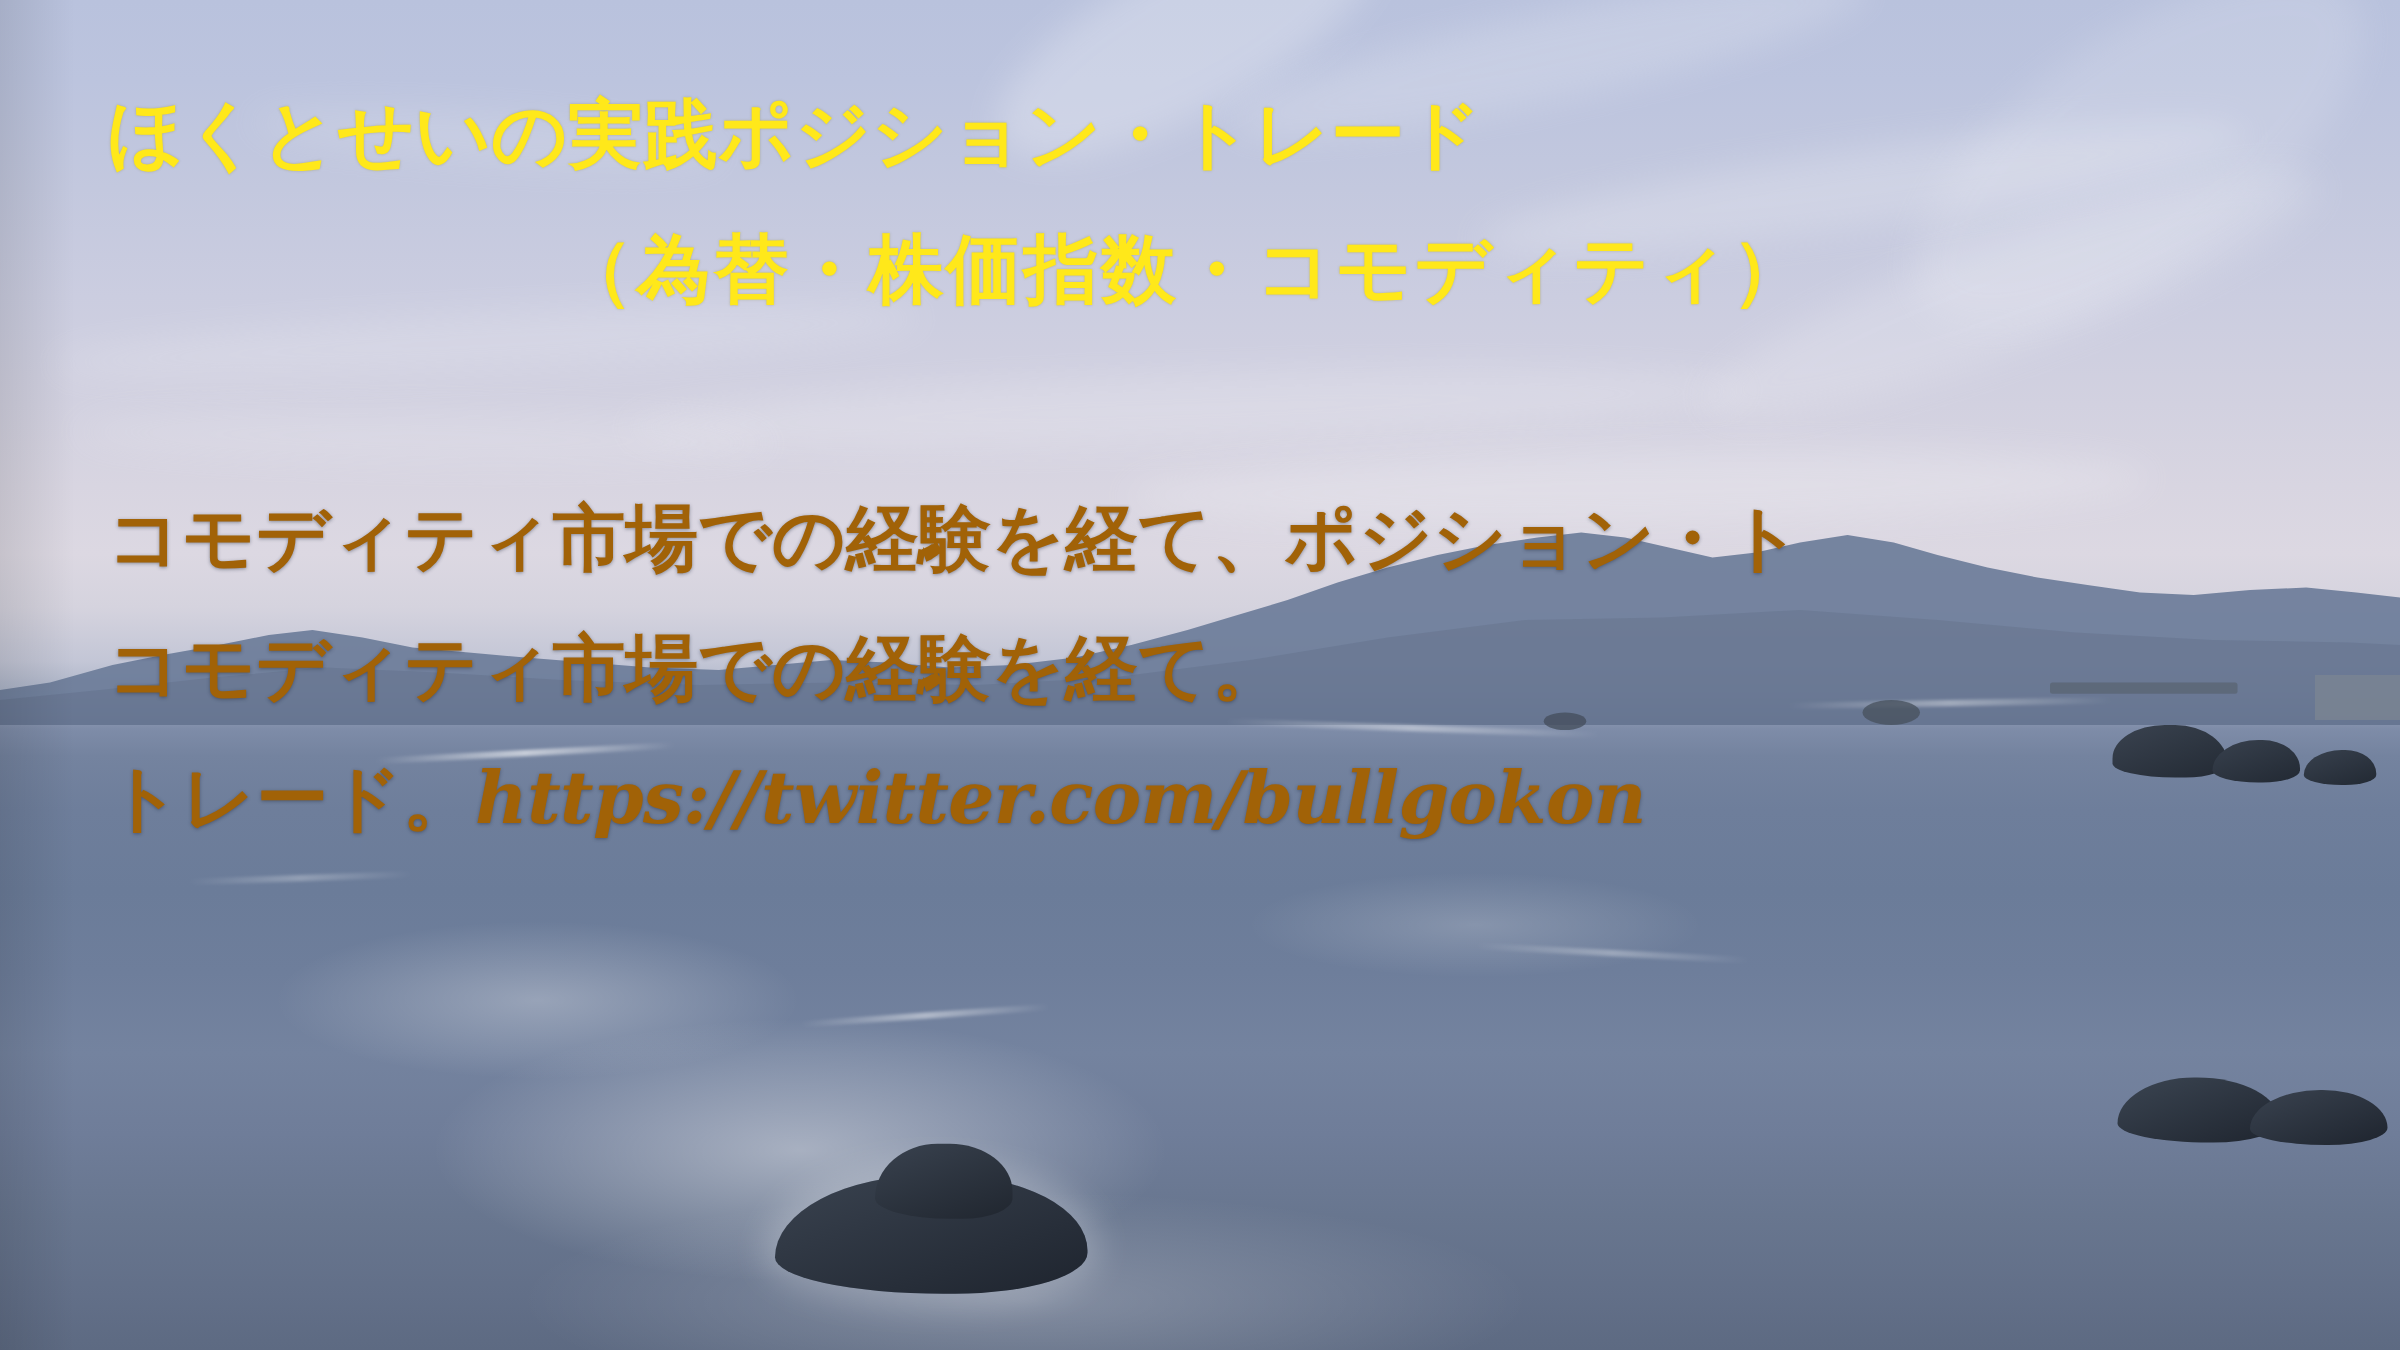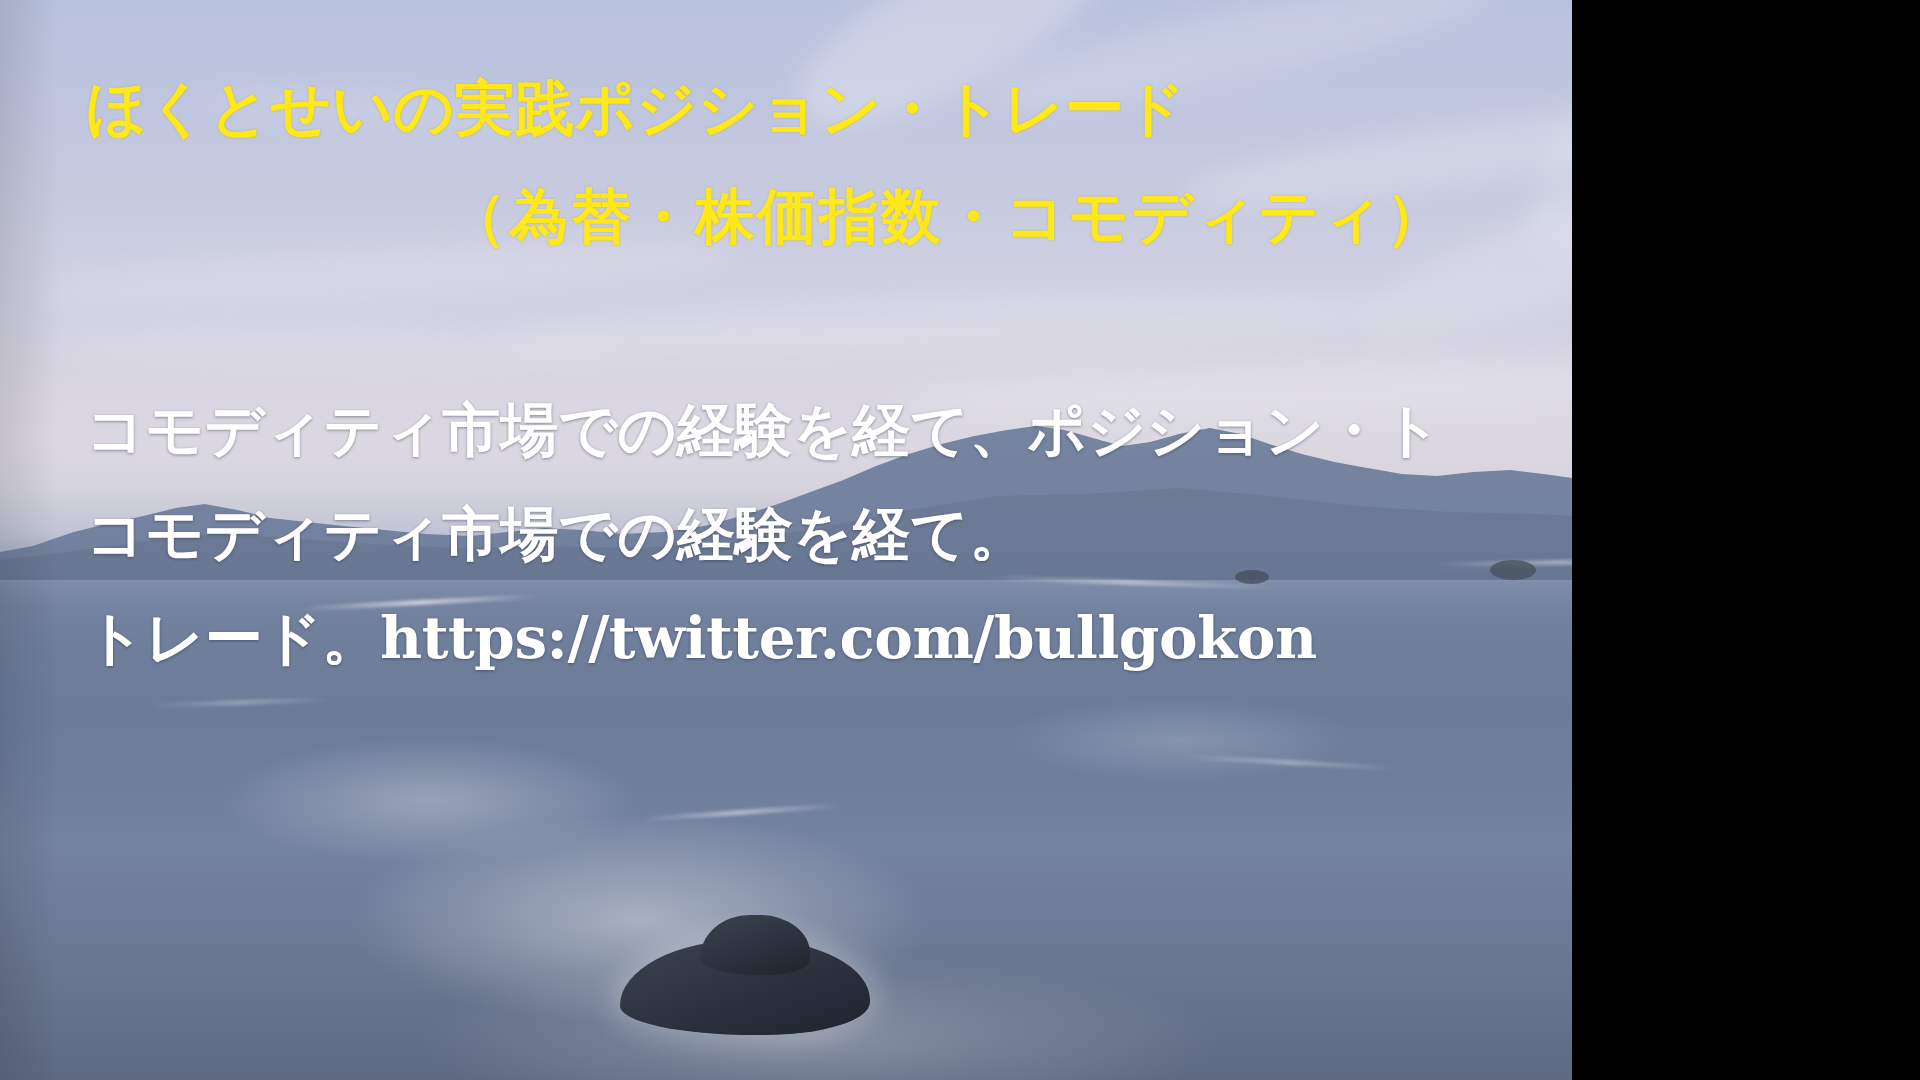--- a/index.html
+++ b/index.html
@@ -2,21 +2,21 @@
 <html><head>
 <meta charset="utf-8">
 <style>
   html, body {
     margin: 0;
     padding: 0;
     background: #000;
   }
   #stage {
     position: relative;
-    width: 1572px;
+    width: 1920px;
     height: 1080px;
     overflow: hidden;
     font-family: "DejaVu Sans", "Liberation Sans", sans-serif;
   }
 
   
   .photo {
     position: absolute;
     inset: 0;
     background:
@@ -173,31 +173,32 @@
     text-align: center;
   }
 
   .body-block {
     position: absolute;
     left: 86px;
     top: 378px;
     width: 1760px;
   }
   .body-line {
-    color: #ffffff;
+    color: #a16207;
     font-weight: 700;
     font-size: 58px;
     line-height: 104px;
     white-space: nowrap;
     text-shadow: 0 1px 3px rgba(30,40,60,.45);
   }
   .body-line .url {
     font-family: "DejaVu Serif", "Liberation Serif", serif;
     font-weight: 700;
     letter-spacing: -0.5px;
+    font-style: italic;
   }
 </style>
 </head>
 <body>
 
 <div id="stage">
 
   <div class="photo"></div>
 
   <div class="cloud c1"></div>

